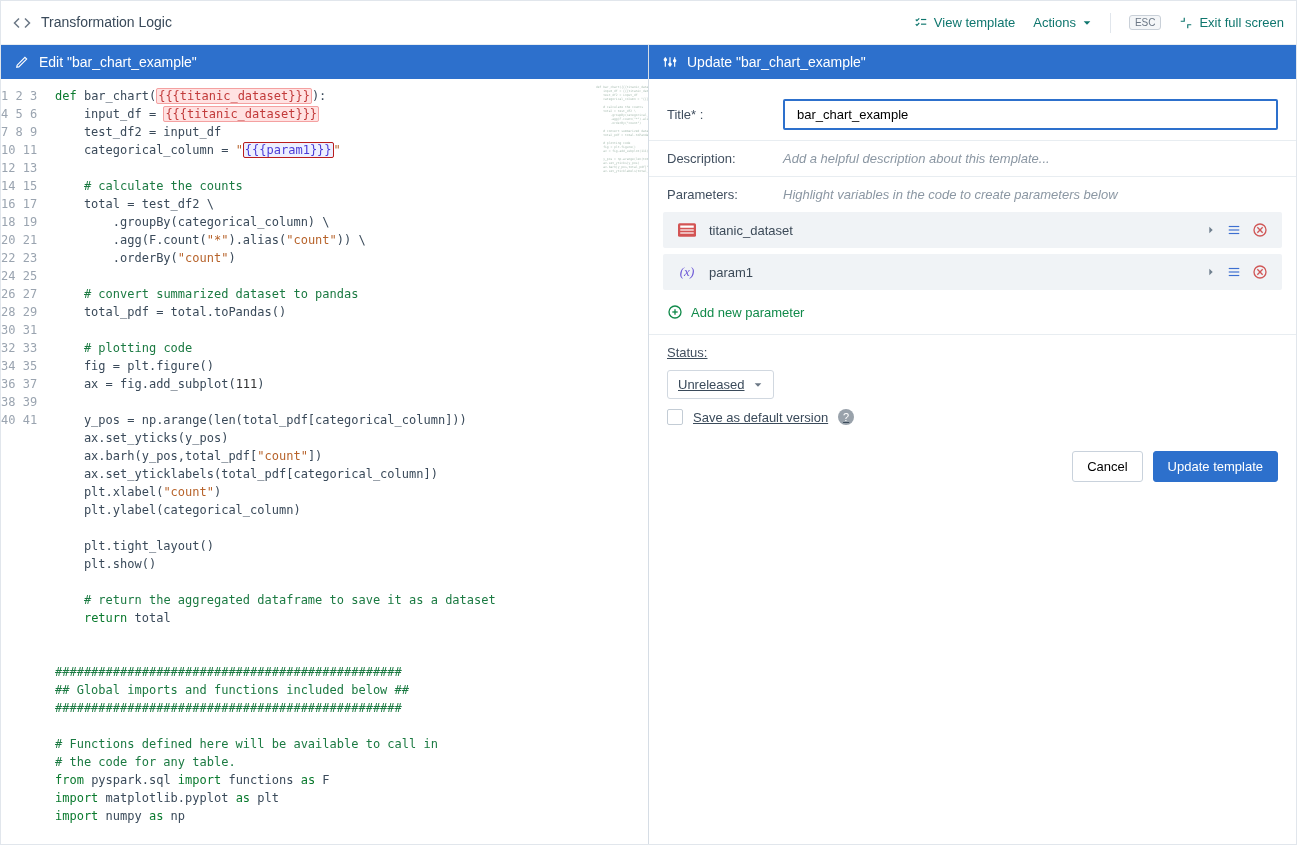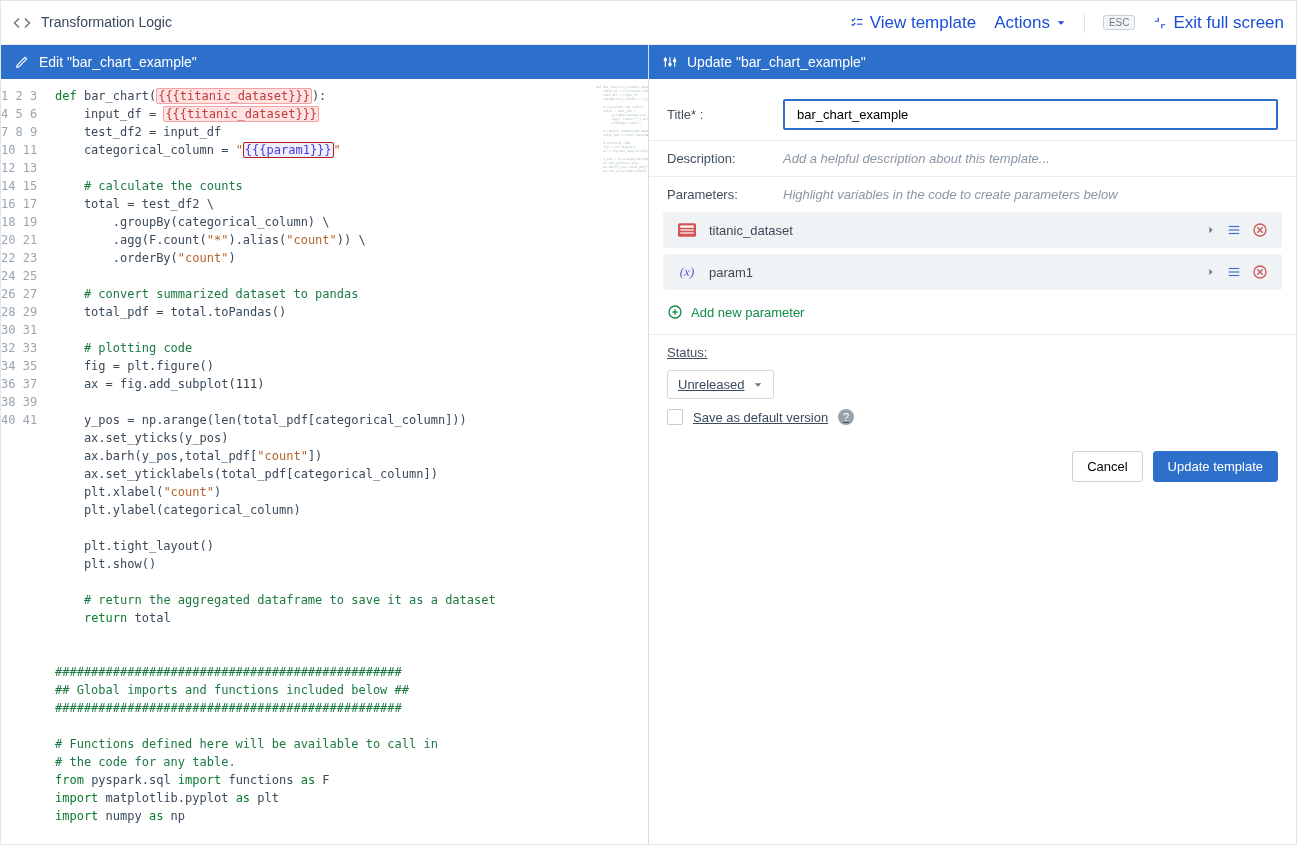--- a/index.html
+++ b/index.html
@@ -2,21 +2,21 @@
 <html><head>
 <meta charset="utf-8">
 <style>
   * { box-sizing: border-box; margin: 0; padding: 0; }
   html, body { height: 100%; font-family: -apple-system, BlinkMacSystemFont, "Segoe UI", sans-serif; font-size: 13px; color: #3a4a5a; background:#fff;}
   .app { display:flex; flex-direction:column; height:845px; width:1297px; border:1px solid #e1e6ec;}
   
   .topbar { height:44px; display:flex; align-items:center; padding:0 12px; border-bottom:1px solid #e8edf1;}
   .topbar-left { display:flex; align-items:flex-start; gap:10px; font-size:14px;}
   .topbar-right { margin-left:auto; display:flex; align-items:center; gap:18px;}
-  .btn-link { display:flex; align-items:center; gap:6px; cursor:pointer; color:#1d4ed8; font-size:17px;}
+  .btn-link { display:flex; align-items:center; gap:6px; cursor:pointer; color:#0f766e; font-size:13px;}
   .kbd { border:1px solid #c9d0d8; border-radius:3px; padding:1px 5px; font-size:10px; background:#f4f6f8; color:#6b7785;}
   
   .split { display:flex; flex:1; min-height:0;}
   .pane { display:flex; flex-direction:column; min-height:0;}
   .pane-left { flex:0 0 648px; border-right:1px solid #d6dde5;}
   .pane-right { flex:1;}
   .pane-header { height:34px; background:#2d70cc; color:#fff; display:flex; align-items:center; padding:0 14px; gap:10px; font-size:14px;}
   .pane-body { flex:1; min-height:0; overflow:hidden;}
   
   .editor-wrap{display:flex; height:100%;}

